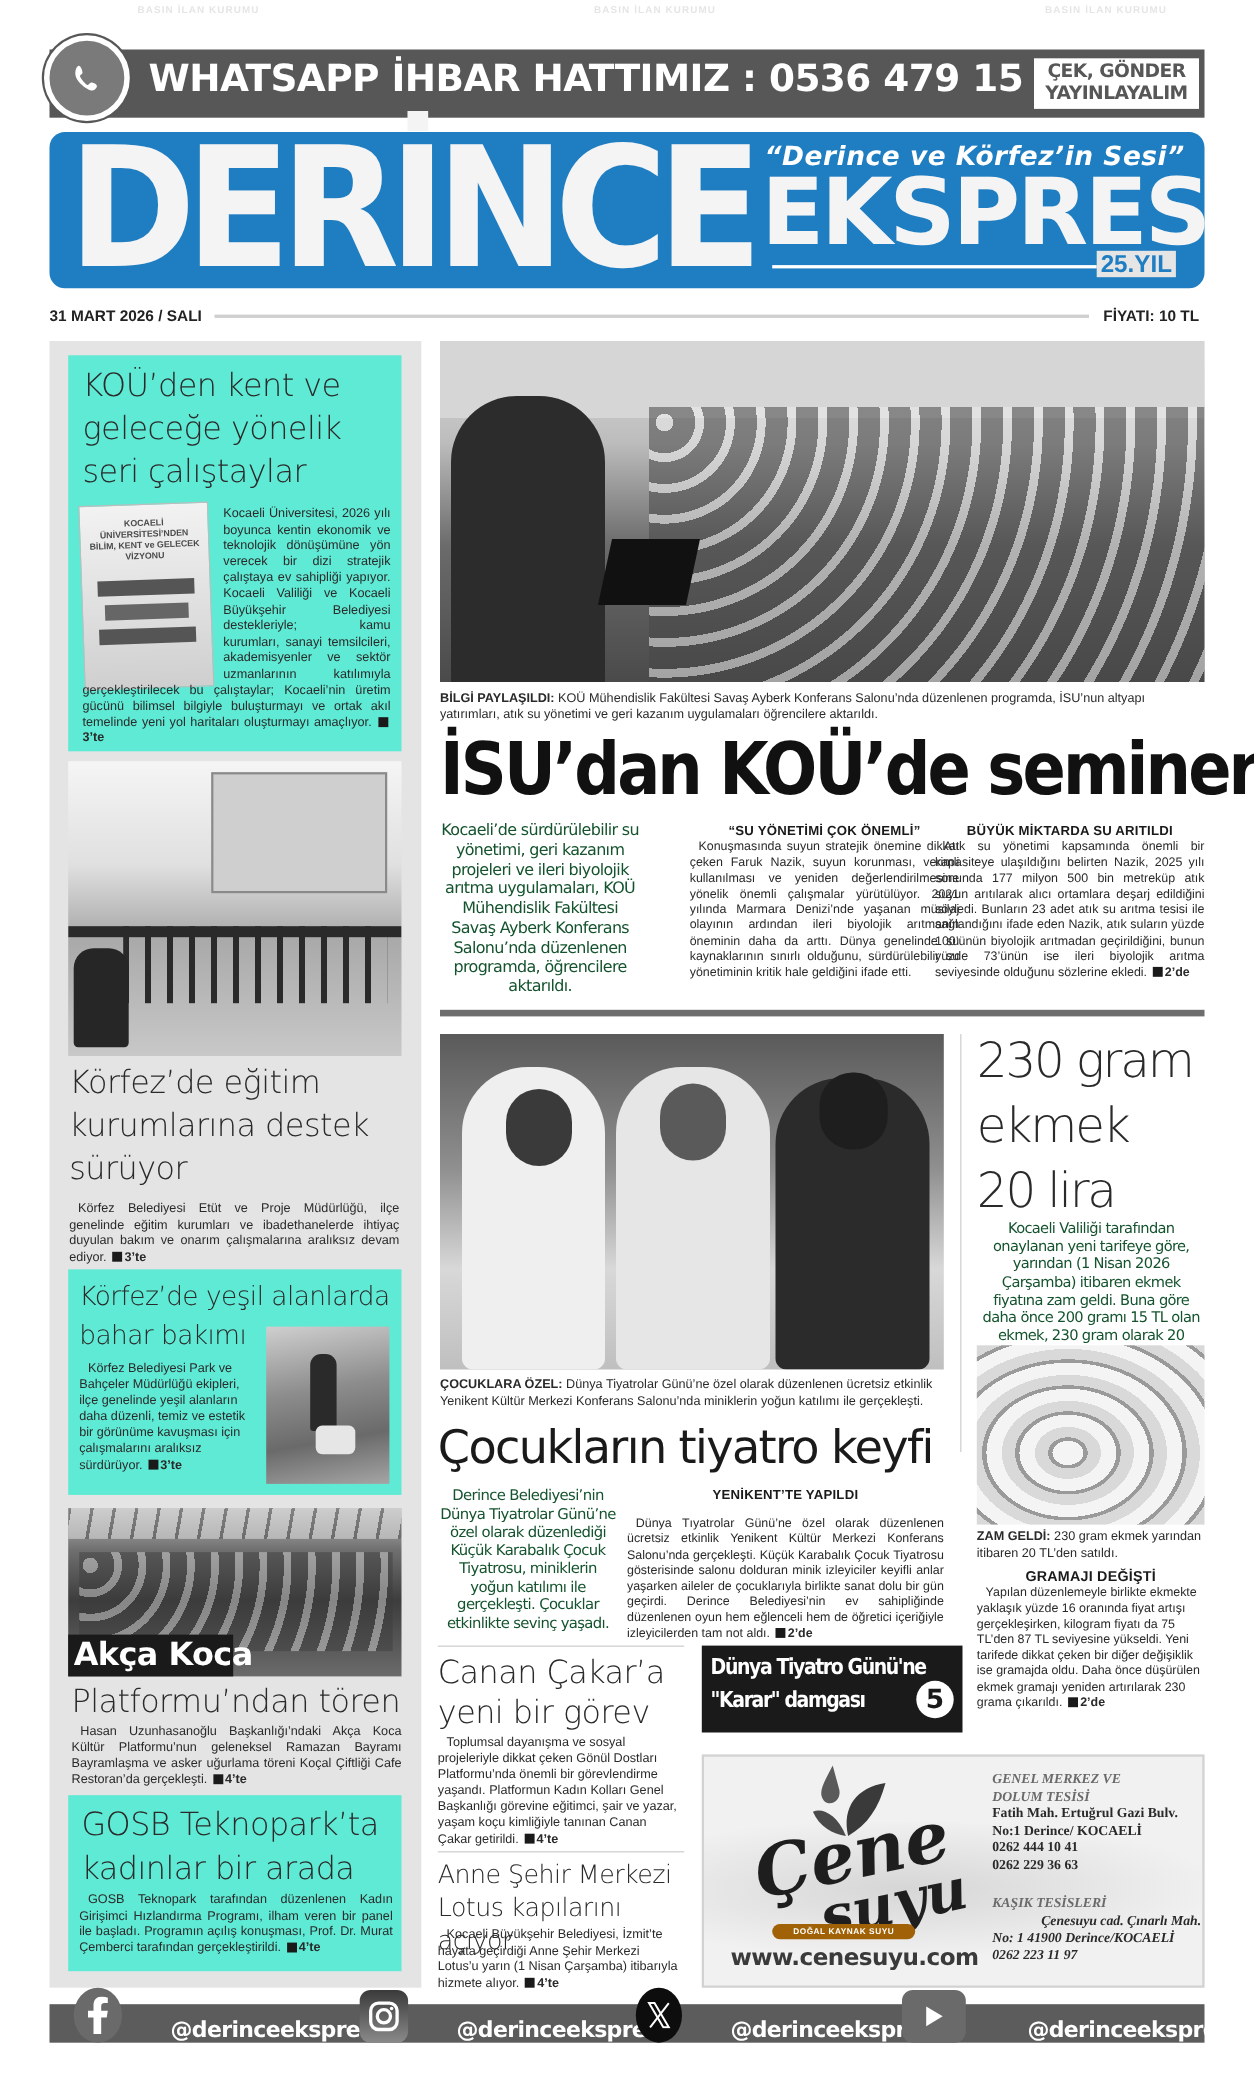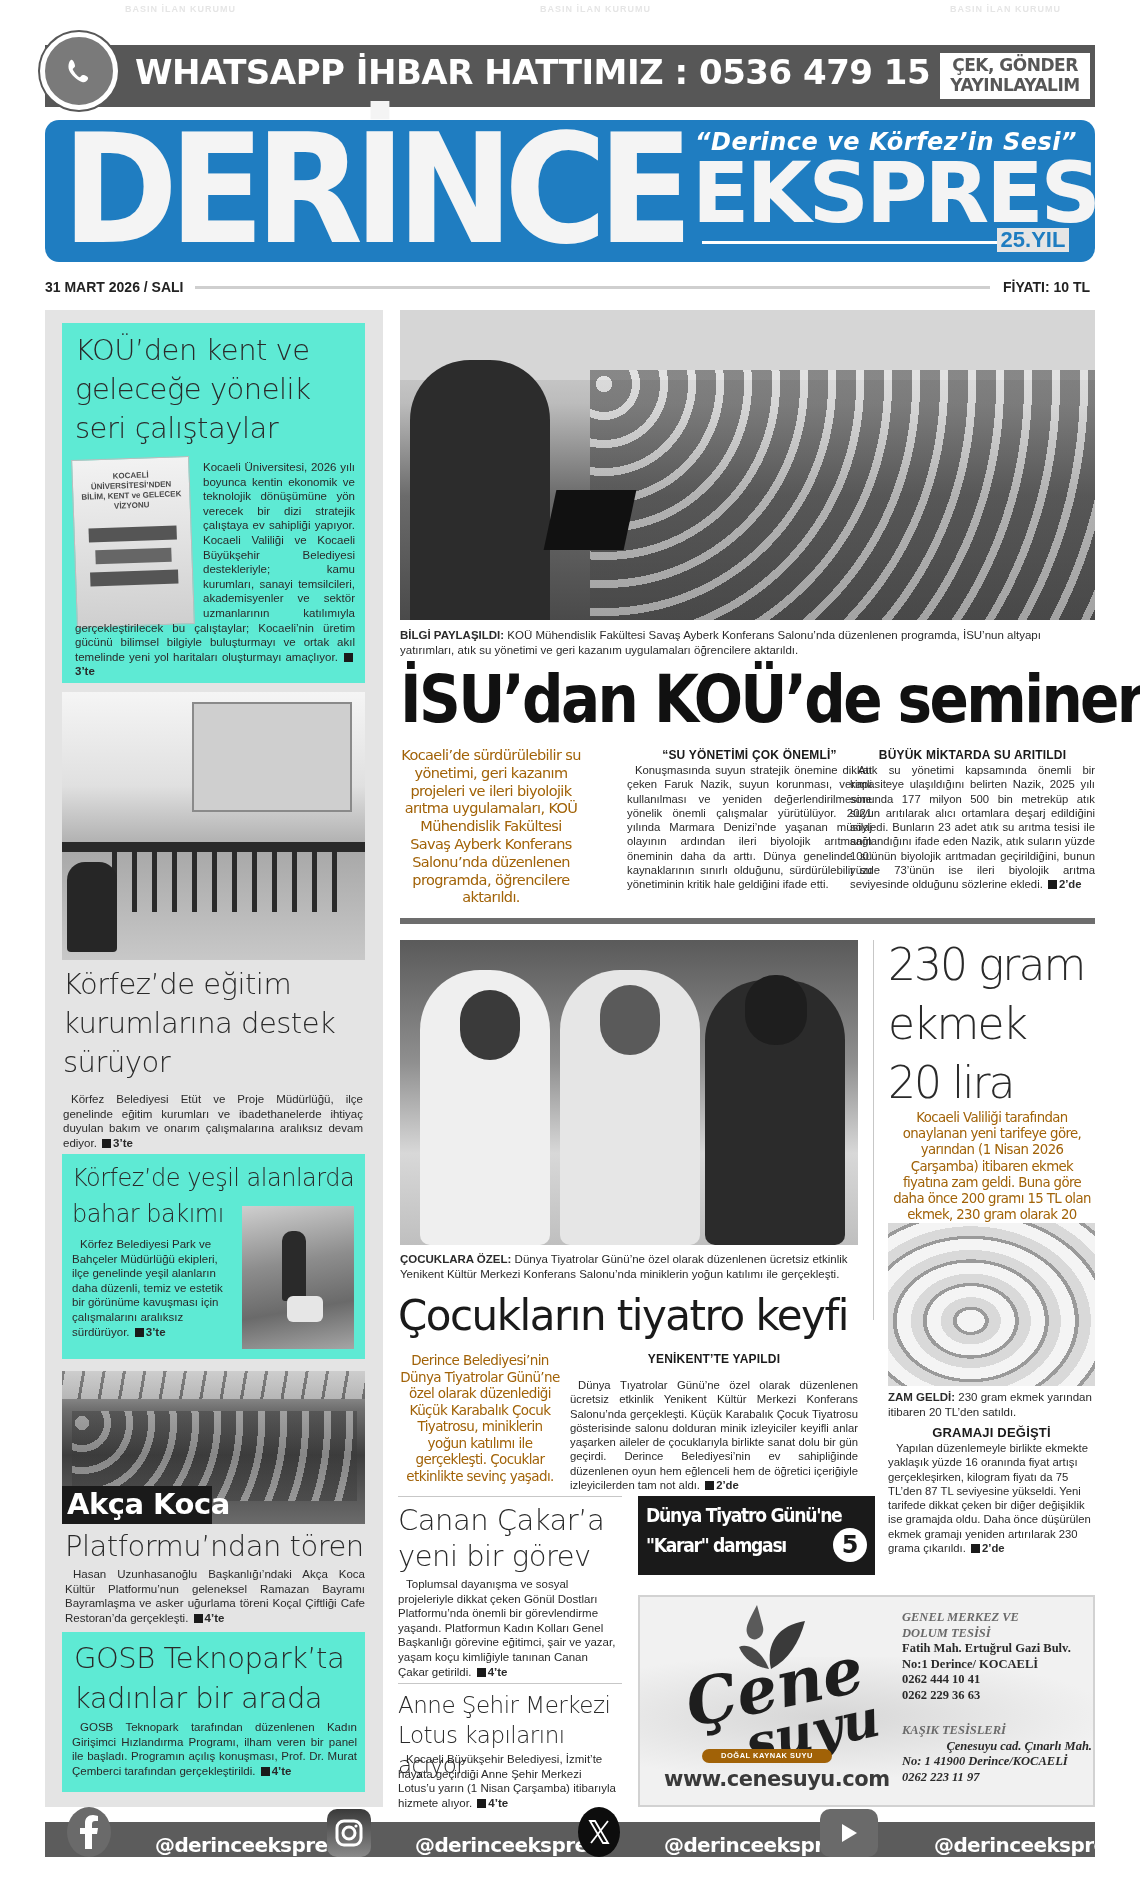--- a/index.html
+++ b/index.html
@@ -32,21 +32,21 @@
   .thin-head { font-family: "DejaVu Sans", sans-serif; font-weight: 200; color: #2a2a2a; letter-spacing: -0.5px; }
   .body-text { font-size: 11.5px; line-height: 14.6px; color: #2a2a2a; text-align: justify; hyphens: manual; }
   .ref-sq { display: inline-block; width: 9px; height: 9px; background: #1a1a1a; margin: 0 2px 0 2px; vertical-align: -1px; }
 
   .photo { background: linear-gradient(135deg, #9a9a9a 0%, #5c5c5c 45%, #b7b7b7 100%); overflow: hidden; }
 
   
   .caption { font-size: 11.5px; line-height: 14.5px; color: #2a2a2a; }
   .caption b { font-weight: bold; }
   .mega { font-family: "DejaVu Sans", sans-serif; font-weight: bold; color: #111; letter-spacing: -3px; white-space: nowrap; transform: scaleX(0.88); transform-origin: left; }
-  .lead { font-family: "DejaVu Sans", sans-serif; font-size: 14.5px; line-height: 17.8px; text-align: center; color: #a16207; letter-spacing: -0.6px; }
+  .lead { font-family: "DejaVu Sans", sans-serif; font-size: 14.5px; line-height: 17.8px; text-align: center; color: #14532d; letter-spacing: -0.6px; }
   .subhead { font-weight: bold; font-size: 12px; text-align: center; color: #1a1a1a; letter-spacing: 0.2px; }
   .col-text { font-size: 11.3px; line-height: 14.3px; text-align: justify; color: #2a2a2a; }
   .gray-rule { background: #6d6d6d; }
   .hair { background: #c7c7c7; }
 
   .banner { background: #1a1a1a; color: #ffffff; font-family: "DejaVu Sans", sans-serif; font-weight: bold; }
   .circle-num { display:inline-flex; align-items:center; justify-content:center; width: 34px; height: 34px; border-radius: 50%; background: #ffffff; color: #1a1a1a; font-size: 24px; font-weight: bold; }
 
   .ad { background: #f1f1f1; border: 2px solid #d2d2d2; overflow: hidden; }
   .ad-logo { font-family: "DejaVu Serif", serif; font-style: italic; font-weight: bold; color: #1e1e1e; }

